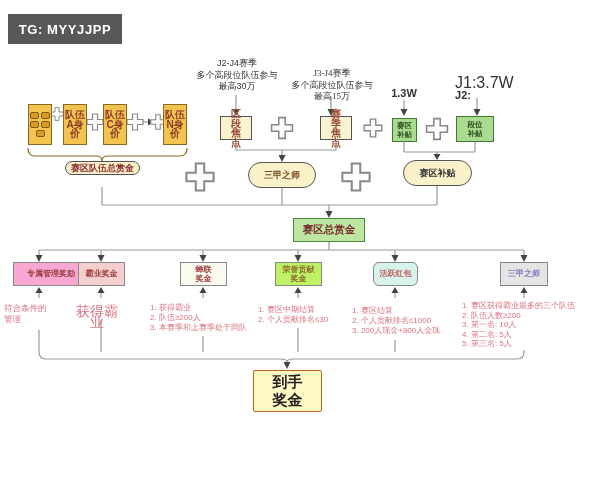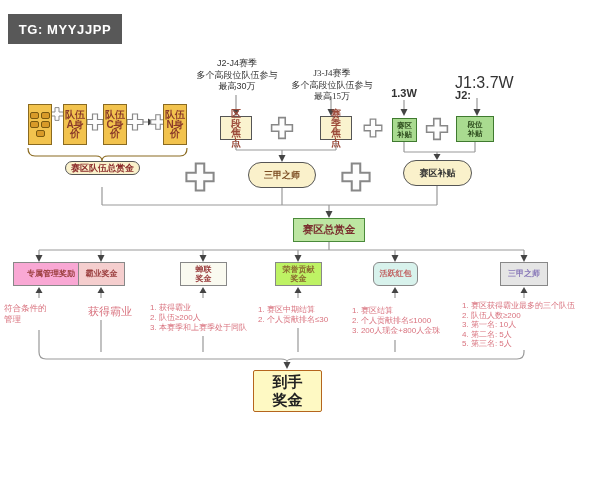--- a/index.html
+++ b/index.html
@@ -178,21 +178,21 @@
   </div>
   <div class="node rbox" style="left:373px;top:262px;width:45px;height:24px;background:#D8F2EC;color:#c06060;border-radius:6px;">
     <span class="pre">活跃红包</span>
   </div>
   <div class="node rbox" style="left:500px;top:262px;width:48px;height:24px;background:#e5e5e5;color:#8878b8;">
     <span class="pre">三甲之师</span>
   </div>
 
   <div class="abs pink pre" style="left:4px;top:303px;width:70px;font-size:8.5px;line-height:11px;text-align:left;">符合条件的
 管理</div>
-  <div class="abs pink pre" style="left:88px;top:306px;width:50px;font-size:11px;line-height:11px;">获得霸业</div>
+  <div class="abs pink pre" style="left:72px;top:306px;width:50px;font-size:14px;line-height:11px;text-align:center;">获得霸业</div>
   <div class="abs pink pre list" style="left:150px;top:303px;width:112px;">1. 获得霸业
 2. 队伍≥200人
 3. 本赛季和上赛季处于同队</div>
   <div class="abs pink pre list" style="left:258px;top:305px;width:110px;">1. 赛区中期结算
 2. 个人贡献排名≤30</div>
   <div class="abs pink pre list" style="left:352px;top:306px;width:110px;">1. 赛区结算
 2. 个人贡献排名≤1000
 3. 200人现金+800人金珠</div>
   <div class="abs pink pre list" style="left:462px;top:301px;width:120px;line-height:9.5px;">1. 赛区获得霸业最多的三个队伍
 2. 队伍人数≥200

